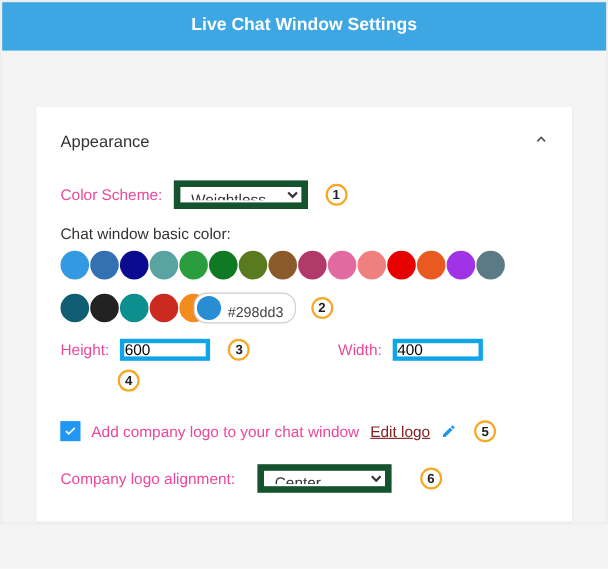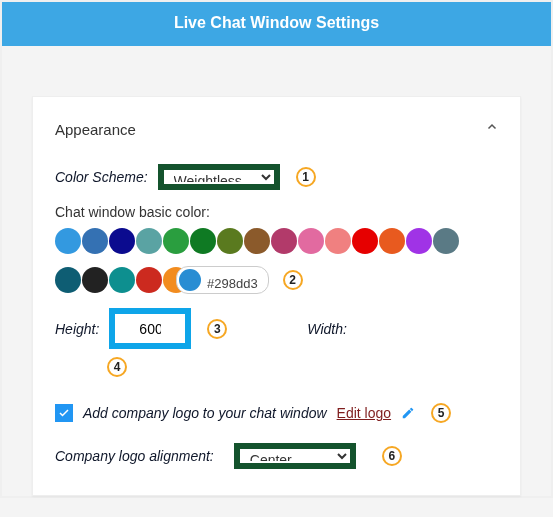--- a/index.html
+++ b/index.html
@@ -38,21 +38,21 @@
     justify-content: space-between;
     align-items: flex-start;
     margin-bottom: 26px;
   }
   .section-title { font-size: 15px; color: #333; }
   .chevron-up {
     width: 12px; height: 12px;
     color: #555;
   }
   .row { display: flex; align-items: center; flex-wrap: wrap; gap: 10px; margin-bottom: 14px; }
-  .label { color: #0f172a; font-style: italic; }
+  .label { color: #ec4899; }
   select {
     border: 6px solid #14532d;
     height: 26px;
     padding: 2px 6px;
     font-size: 14px;
     background: #fff;
     color: #333;
     min-width: 122px;
   }
   .annot {
@@ -88,23 +88,23 @@
     margin-left: -14px;
     z-index: 2;
     position: relative;
   }
   .dot-tooltip .inner-dot {
     width: 22px; height: 22px; border-radius: 50%; margin-right: 6px;
   }
   .size-section { margin-top: 14px; }
   .dims { display: flex; align-items: center; gap: 10px; margin-top: 12px; }
   .tinput {
-    border: 6px solid #0ea5e9;
-    height: 41px;
-    padding: 2px 24px;
+    border: 4px solid #0ea5e9;
+    height: 20px;
+    padding: 2px 0;
     font-size: 14px;
     width: 82px;
   }
   .dims .gap { flex: 0 0 60px; }
   .below4 { margin-top: 8px; margin-left: 46px; }
   .logo-row { display: flex; align-items: center; gap: 10px; margin-top: 26px; }
   .chk {
     width: 18px; height: 18px;
     background: #2196f3;
     border: 1px solid #2196f3;
@@ -172,20 +172,21 @@
         <span class="annot" style="margin-left: 14px;">2</span>
       </div>
 
     <div class="size-section">
       <div class="dims">
         <span class="label">Height:</span>
         <input class="tinput" value="600" style="">
         <span class="annot">3</span>
         <span class="gap"></span>
         <span class="label">Width:</span>
+        <input class="tinput" value="400" style="">
       </div>
       <div class="below4">
         <span class="annot">4</span>
       </div>
     </div>
 
     <div class="logo-row">
       <span class="chk">
         <svg viewBox="0 0 24 24">
             <polyline points="4 12 9 17 20 6"></polyline>

